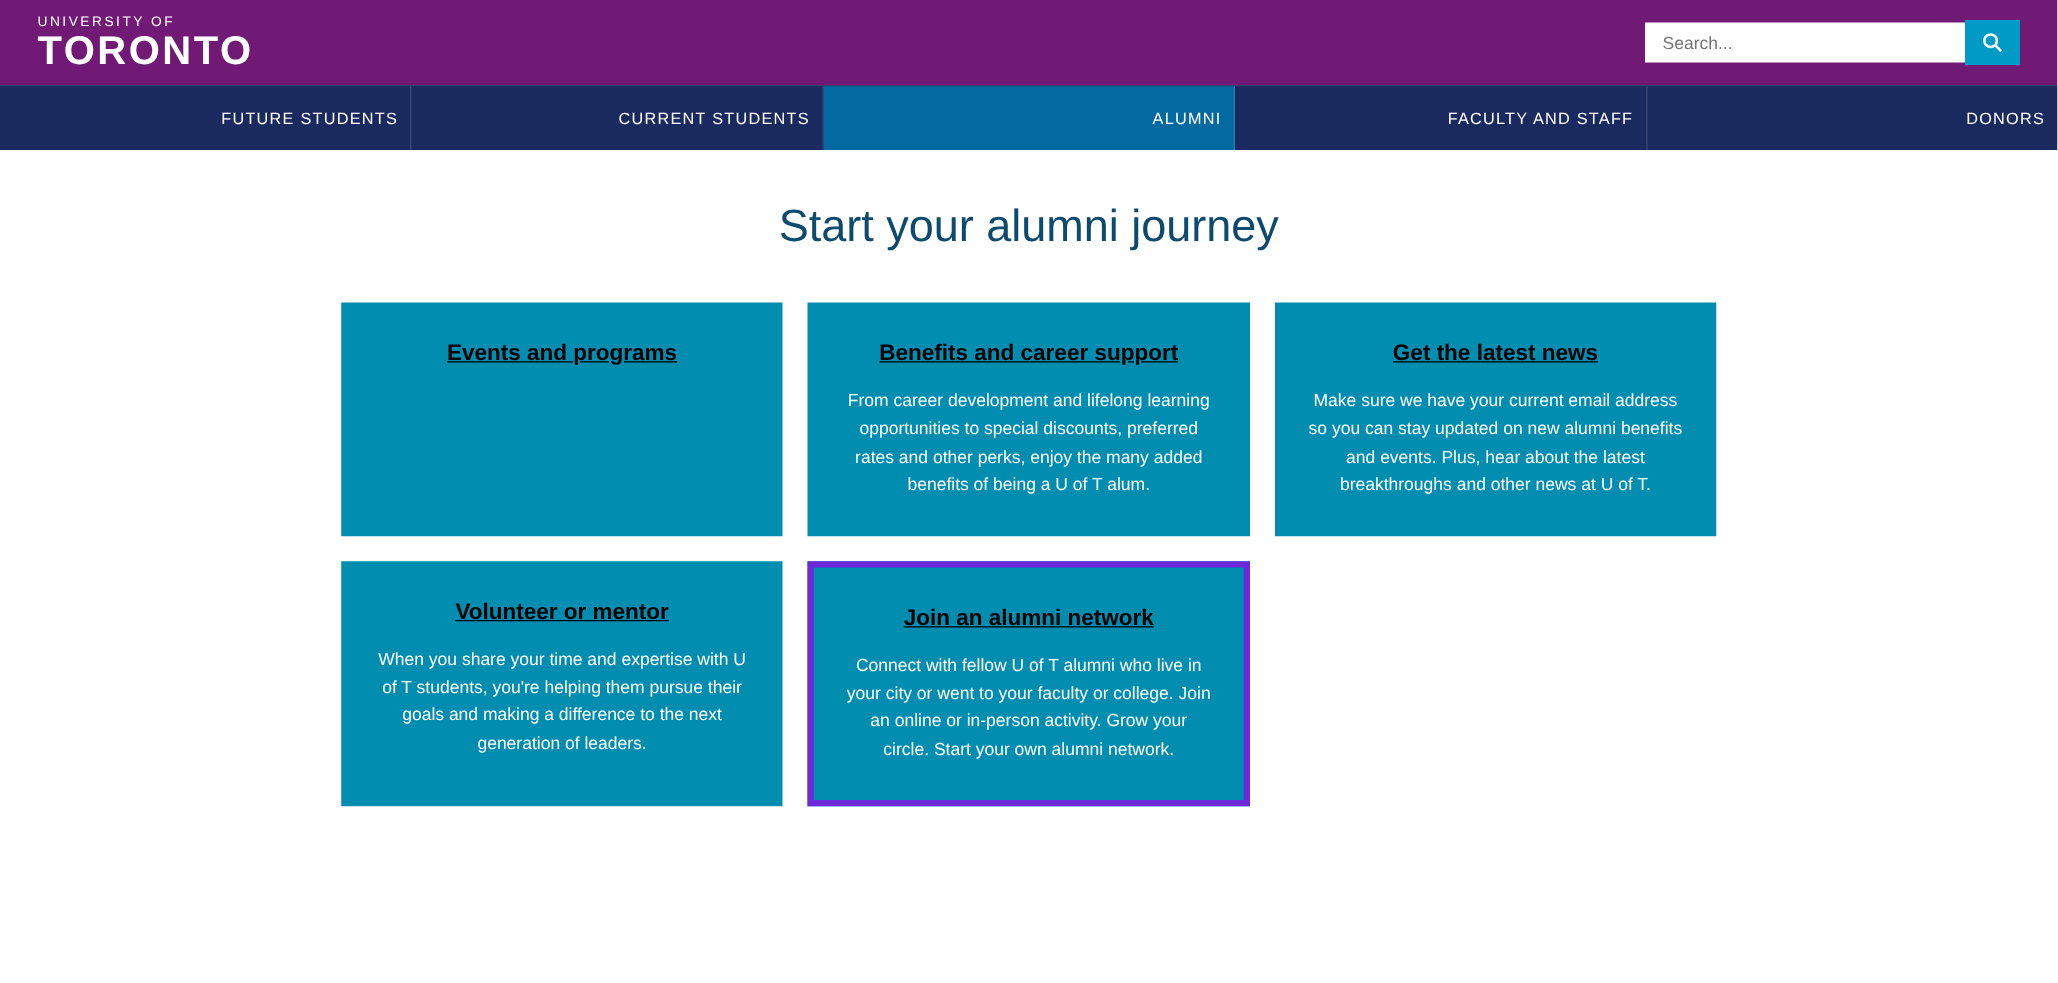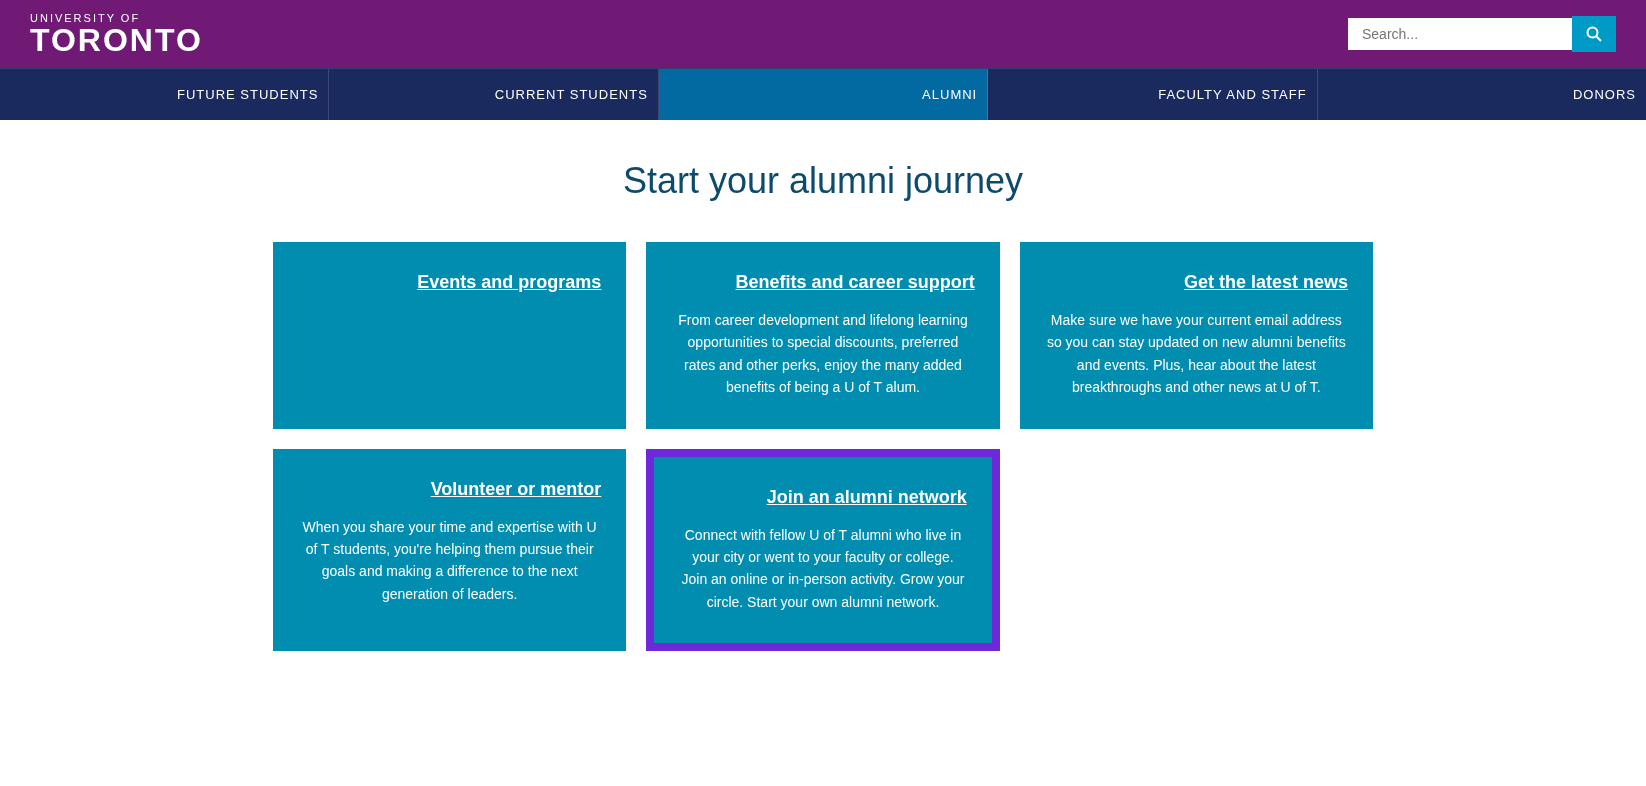--- a/index.html
+++ b/index.html
@@ -33,21 +33,21 @@
     }
     .search-area {
       display: flex;
       align-items: center;
     }
     .search-input {
       padding: 8px 14px;
       font-size: 14px;
       border: none;
       outline: none;
-      width: 224px;
+      width: 256px;
       background: #fff;
     }
     .search-button {
       background: #009ac7;
       border: none;
       padding: 8px 14px;
       cursor: pointer;
       color: #fff;
       font-size: 16px;
       height: 36px;
@@ -107,39 +107,38 @@
       color: #fff;
       padding: 30px 25px;
       text-align: center;
       cursor: pointer;
     }
     .card-title {
       font-size: 18px;
       font-weight: bold;
       text-decoration: underline;
       margin-bottom: 16px;
-      color: #ffffff;
-      text-align: right;
+      color: #000000;
     }
     .card-body {
       font-size: 14px;
       line-height: 1.6;
       color: #fff;
     }
 
     
     .cards-bottom {
       display: grid;
       grid-template-columns: repeat(3, 1fr);
       gap: 20px;
       max-width: 1100px;
       margin: 20px auto 0;
     }
     .card-highlighted {
-      border: 8px solid #6d28d9;
+      border: 5px solid #6d28d9;
     }
     .card-empty {
       background: transparent;
     }
   </style>
 </head>
 <body>
 
 <header class="header">
   <div class="logo-area">

